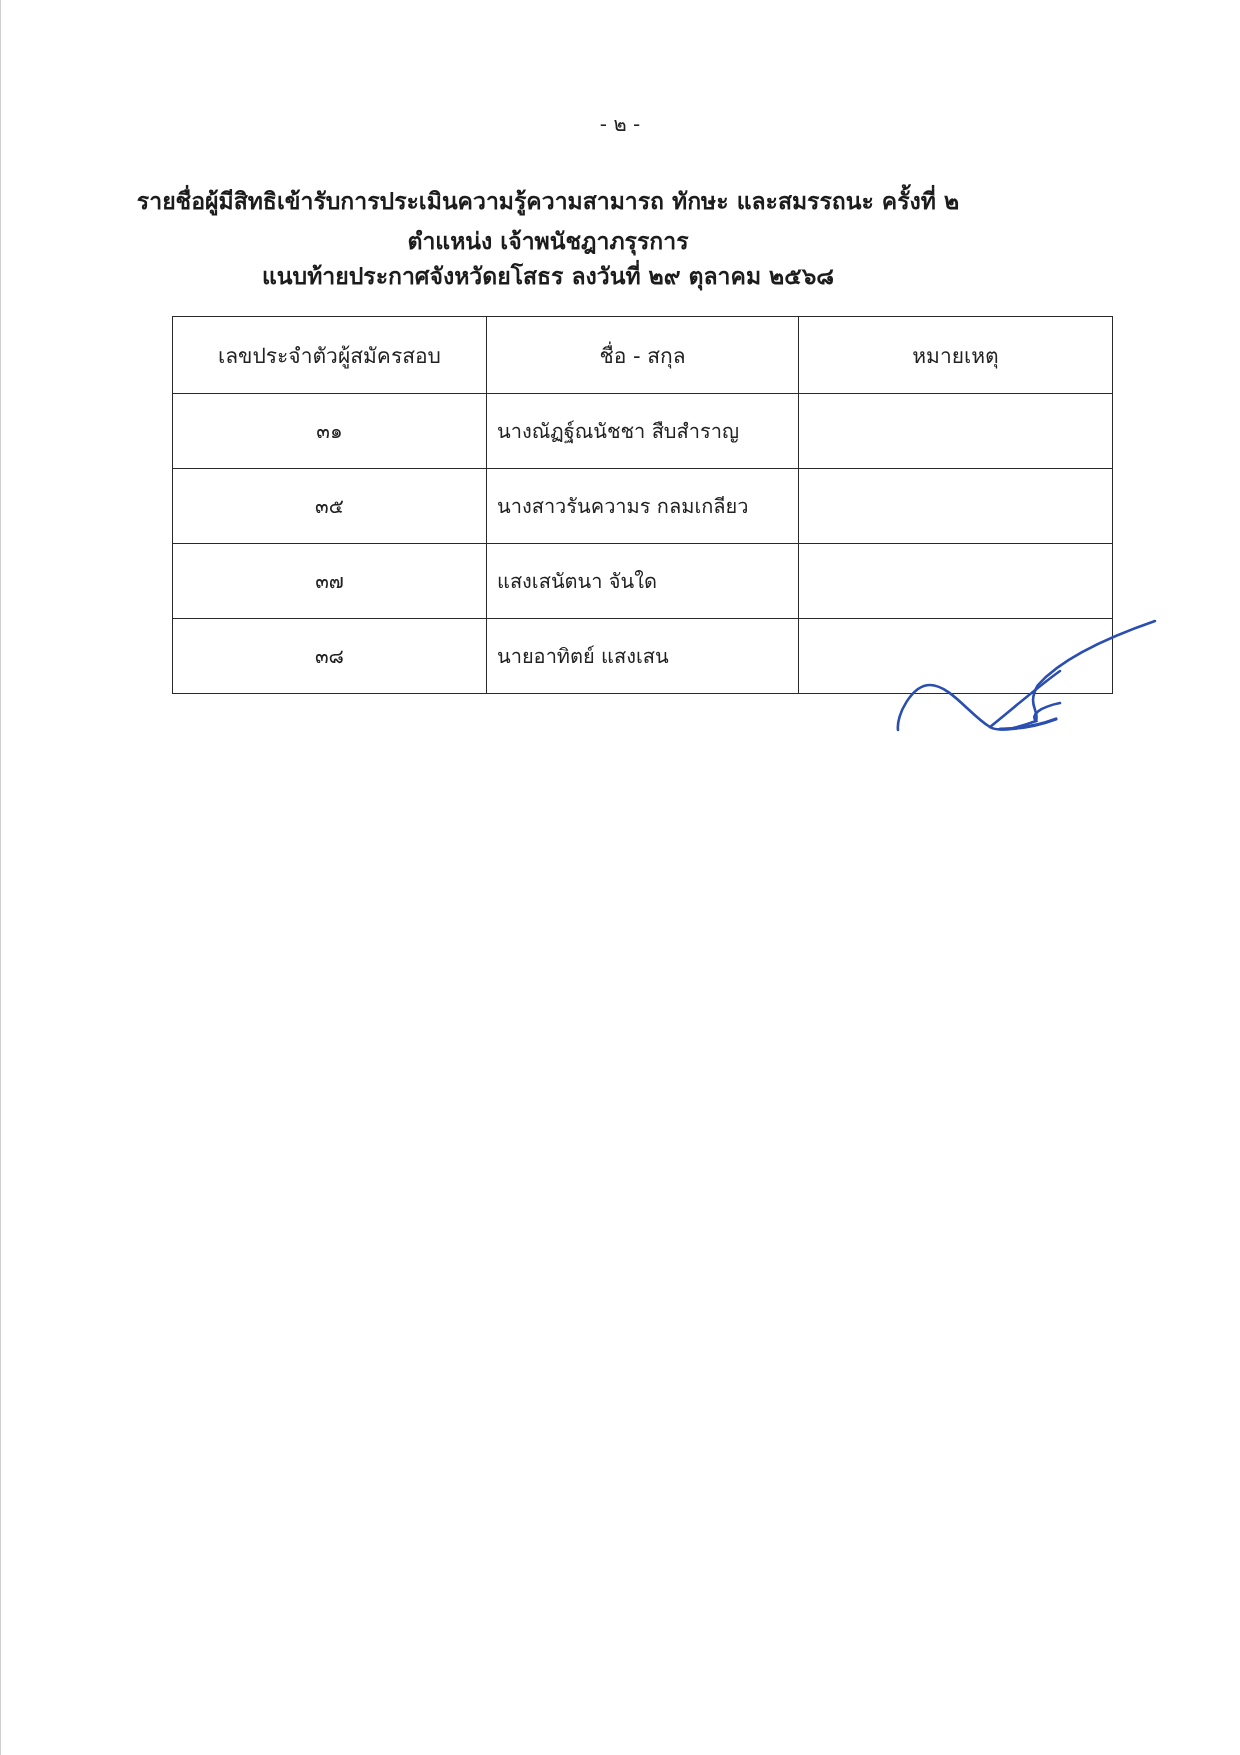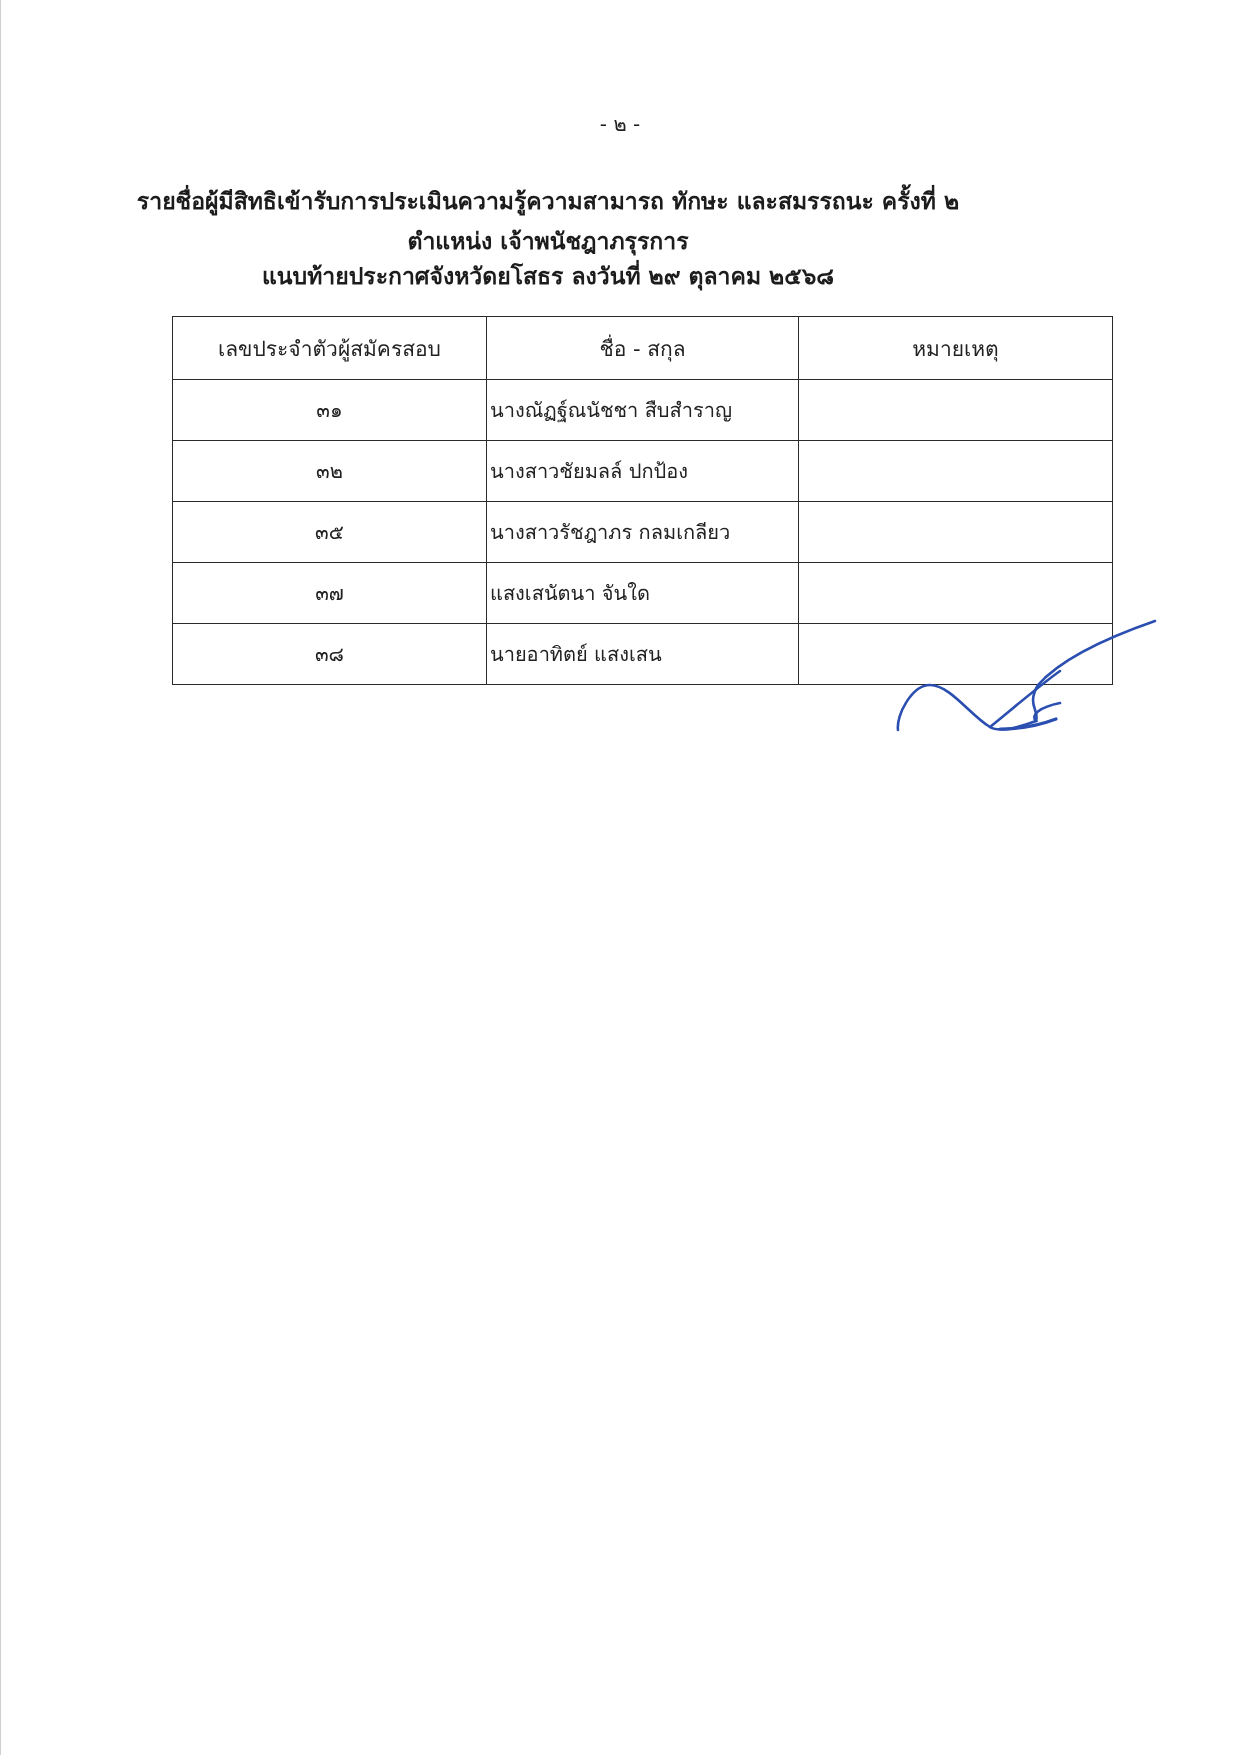--- a/index.html
+++ b/index.html
@@ -48,21 +48,21 @@
       top: 316px;
       width: 940px;
       border-collapse: collapse;
       table-layout: fixed;
     }
     table.candidates th, table.candidates td {
       border: 1.5px solid #2a2a2a;
       font-size: 20px;
       color: #222;
       height: 54px;
-      padding: 3px;
+      padding: 10px;
       vertical-align: middle;
     }
     table.candidates th {
       height: 56px;
       font-weight: normal;
       font-size: 21px;
       text-align: center;
     }
     col.c-id { width: 314px; }
     col.c-name { width: 312px; }
@@ -104,27 +104,22 @@
       <th>หมายเหตุ</th>
     </tr>
   </thead>
   <tbody>
     <tr>
       <td class="id-cell">๓๑</td>
       <td class="name-cell">นางณัฏฐ์ณนัชชา สืบสำราญ</td>
       <td class="note-cell"></td>
     </tr>
     <tr>
-      <td class="id-cell">๓๒</td>
-      <td class="name-cell">นางสาวชัยมลล์ ปกป้อง</td>
-      <td class="note-cell"></td>
-    </tr>
-    <tr>
       <td class="id-cell">๓๕</td>
-      <td class="name-cell">นางสาวรัชฎาภร กลมเกลียว</td>
+      <td class="name-cell">นางสาวรันความร กลมเกลียว</td>
       <td class="note-cell"></td>
     </tr>
     <tr>
       <td class="id-cell">๓๗</td>
       <td class="name-cell">แสงเสนัตนา จันใด</td>
       <td class="note-cell"></td>
     </tr>
     <tr>
       <td class="id-cell">๓๘</td>
       <td class="name-cell">นายอาทิตย์ แสงเสน</td>

